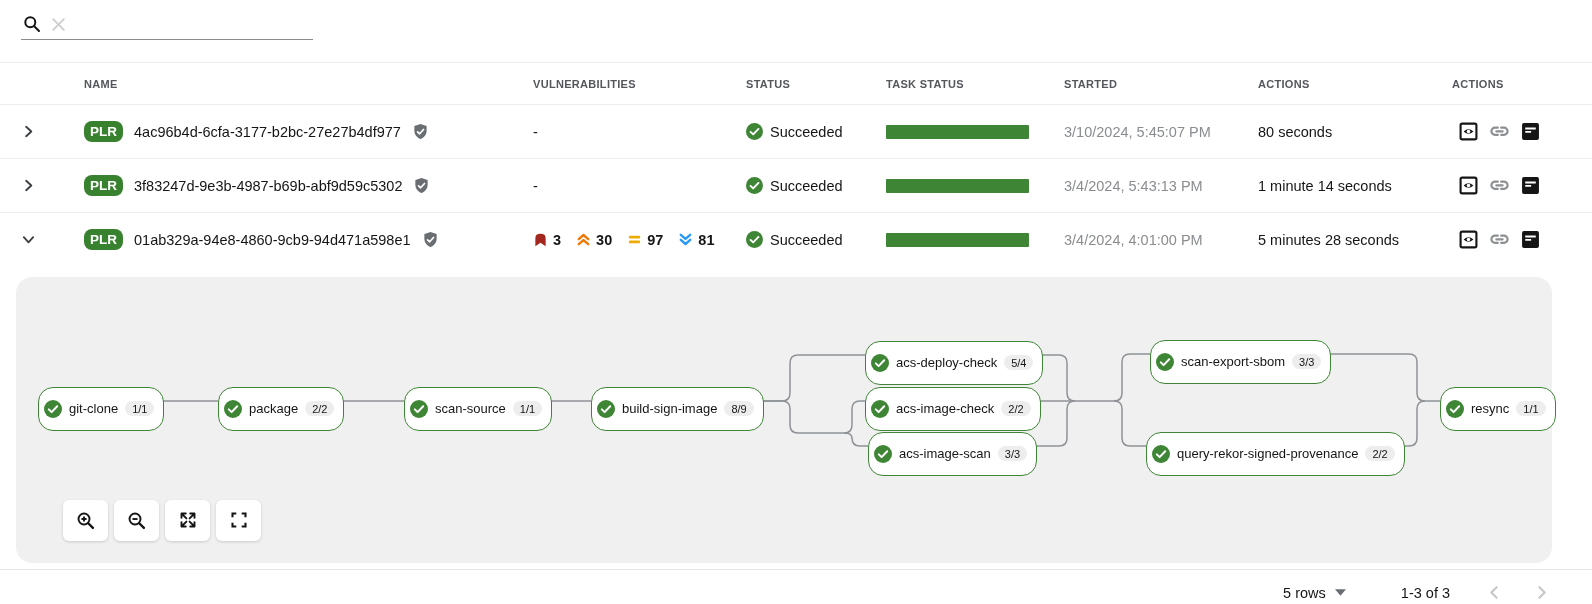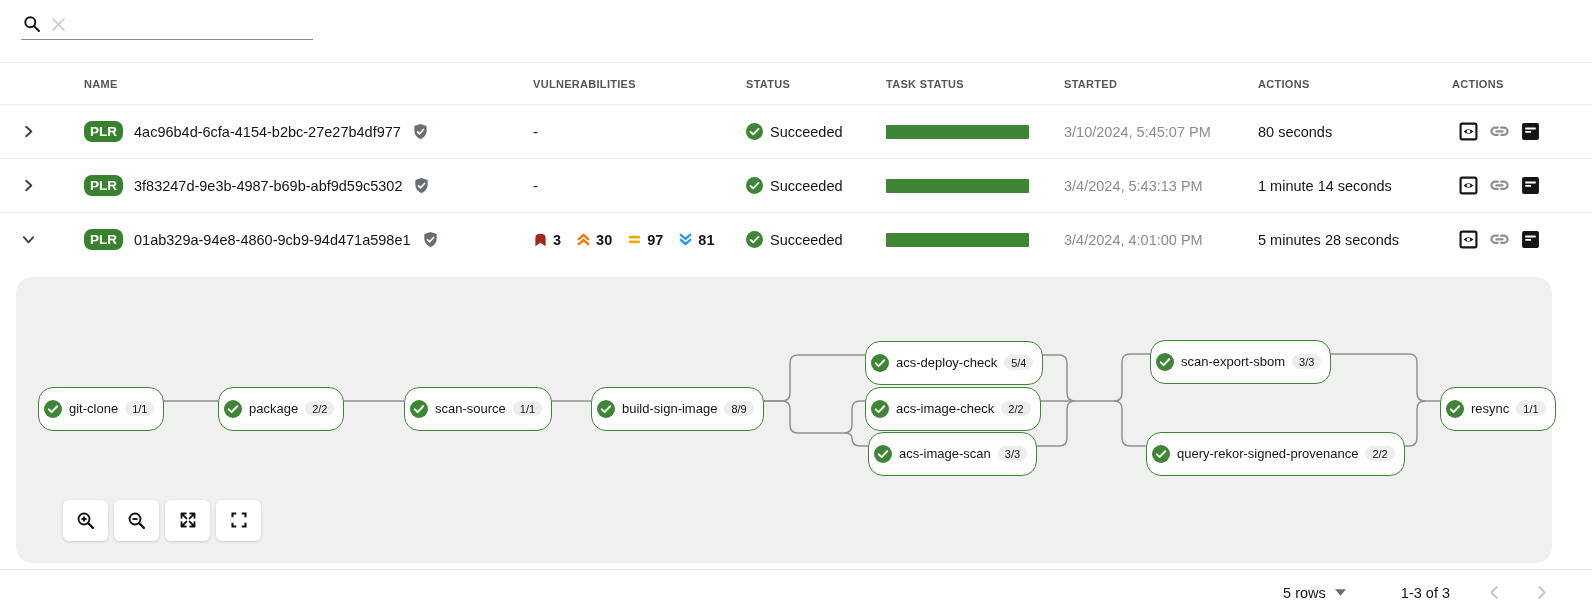--- a/index.html
+++ b/index.html
@@ -121,21 +121,21 @@
           <span style="display:flex">
             <svg width="15" height="15" viewBox="0 0 16 16" fill="none" stroke="#3c3f42" stroke-width="2" stroke-linecap="round" stroke-linejoin="round">
                 <path d="M5.5 3 L11 8 L5.5 13"></path>
               </svg>
           </span>
         </button>
       </td>
       <td class="name-cell">
         <div class="name-wrap">
           <span class="plr-badge">PLR</span>
-          <span class="run-name">4ac96b4d-6cfa-4154-b2bc-27e27b4df977</span>
+          <span class="run-name">4ac96b4d-6cfa-3177-b2bc-27e27b4df977</span>
           <span style="display:flex">
             <svg width="17" height="17" viewBox="0 0 18 18">
                 <use href="#i-shield"></use>
               </svg>
           </span>
         </div>
       </td>
       <td><span class="dash">-</span></td>
       <td>
         <div class="status-wrap">

